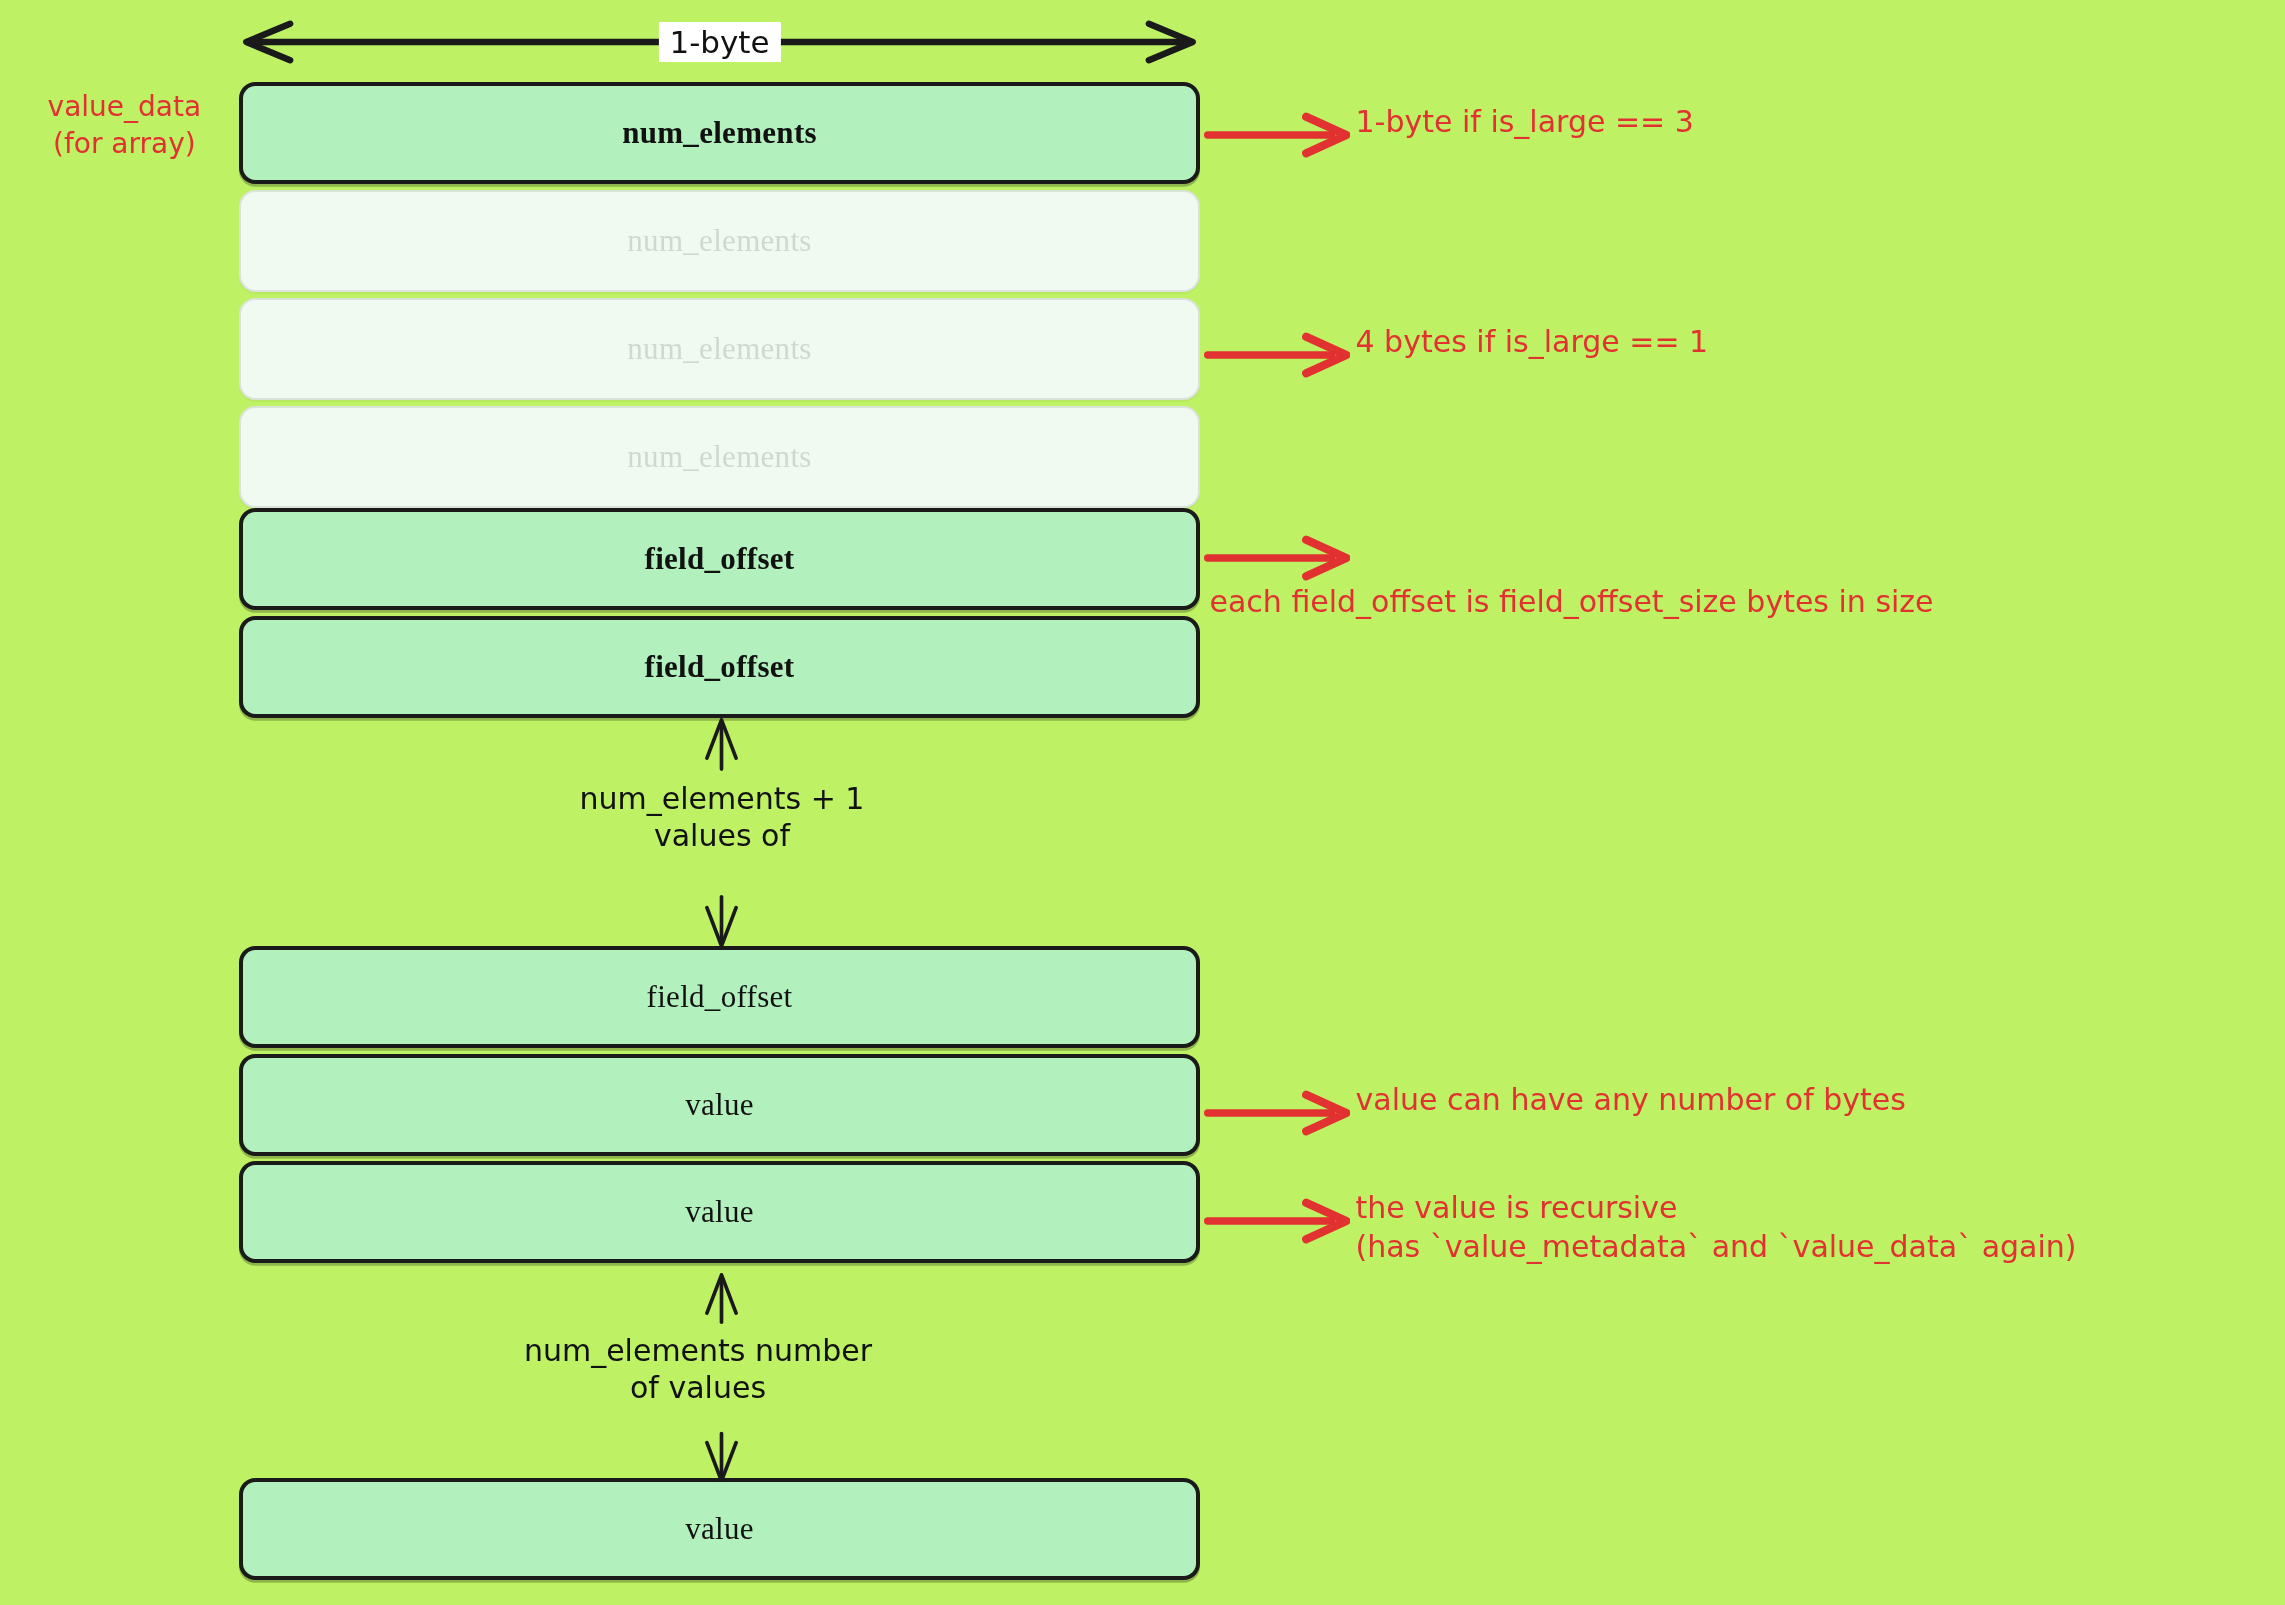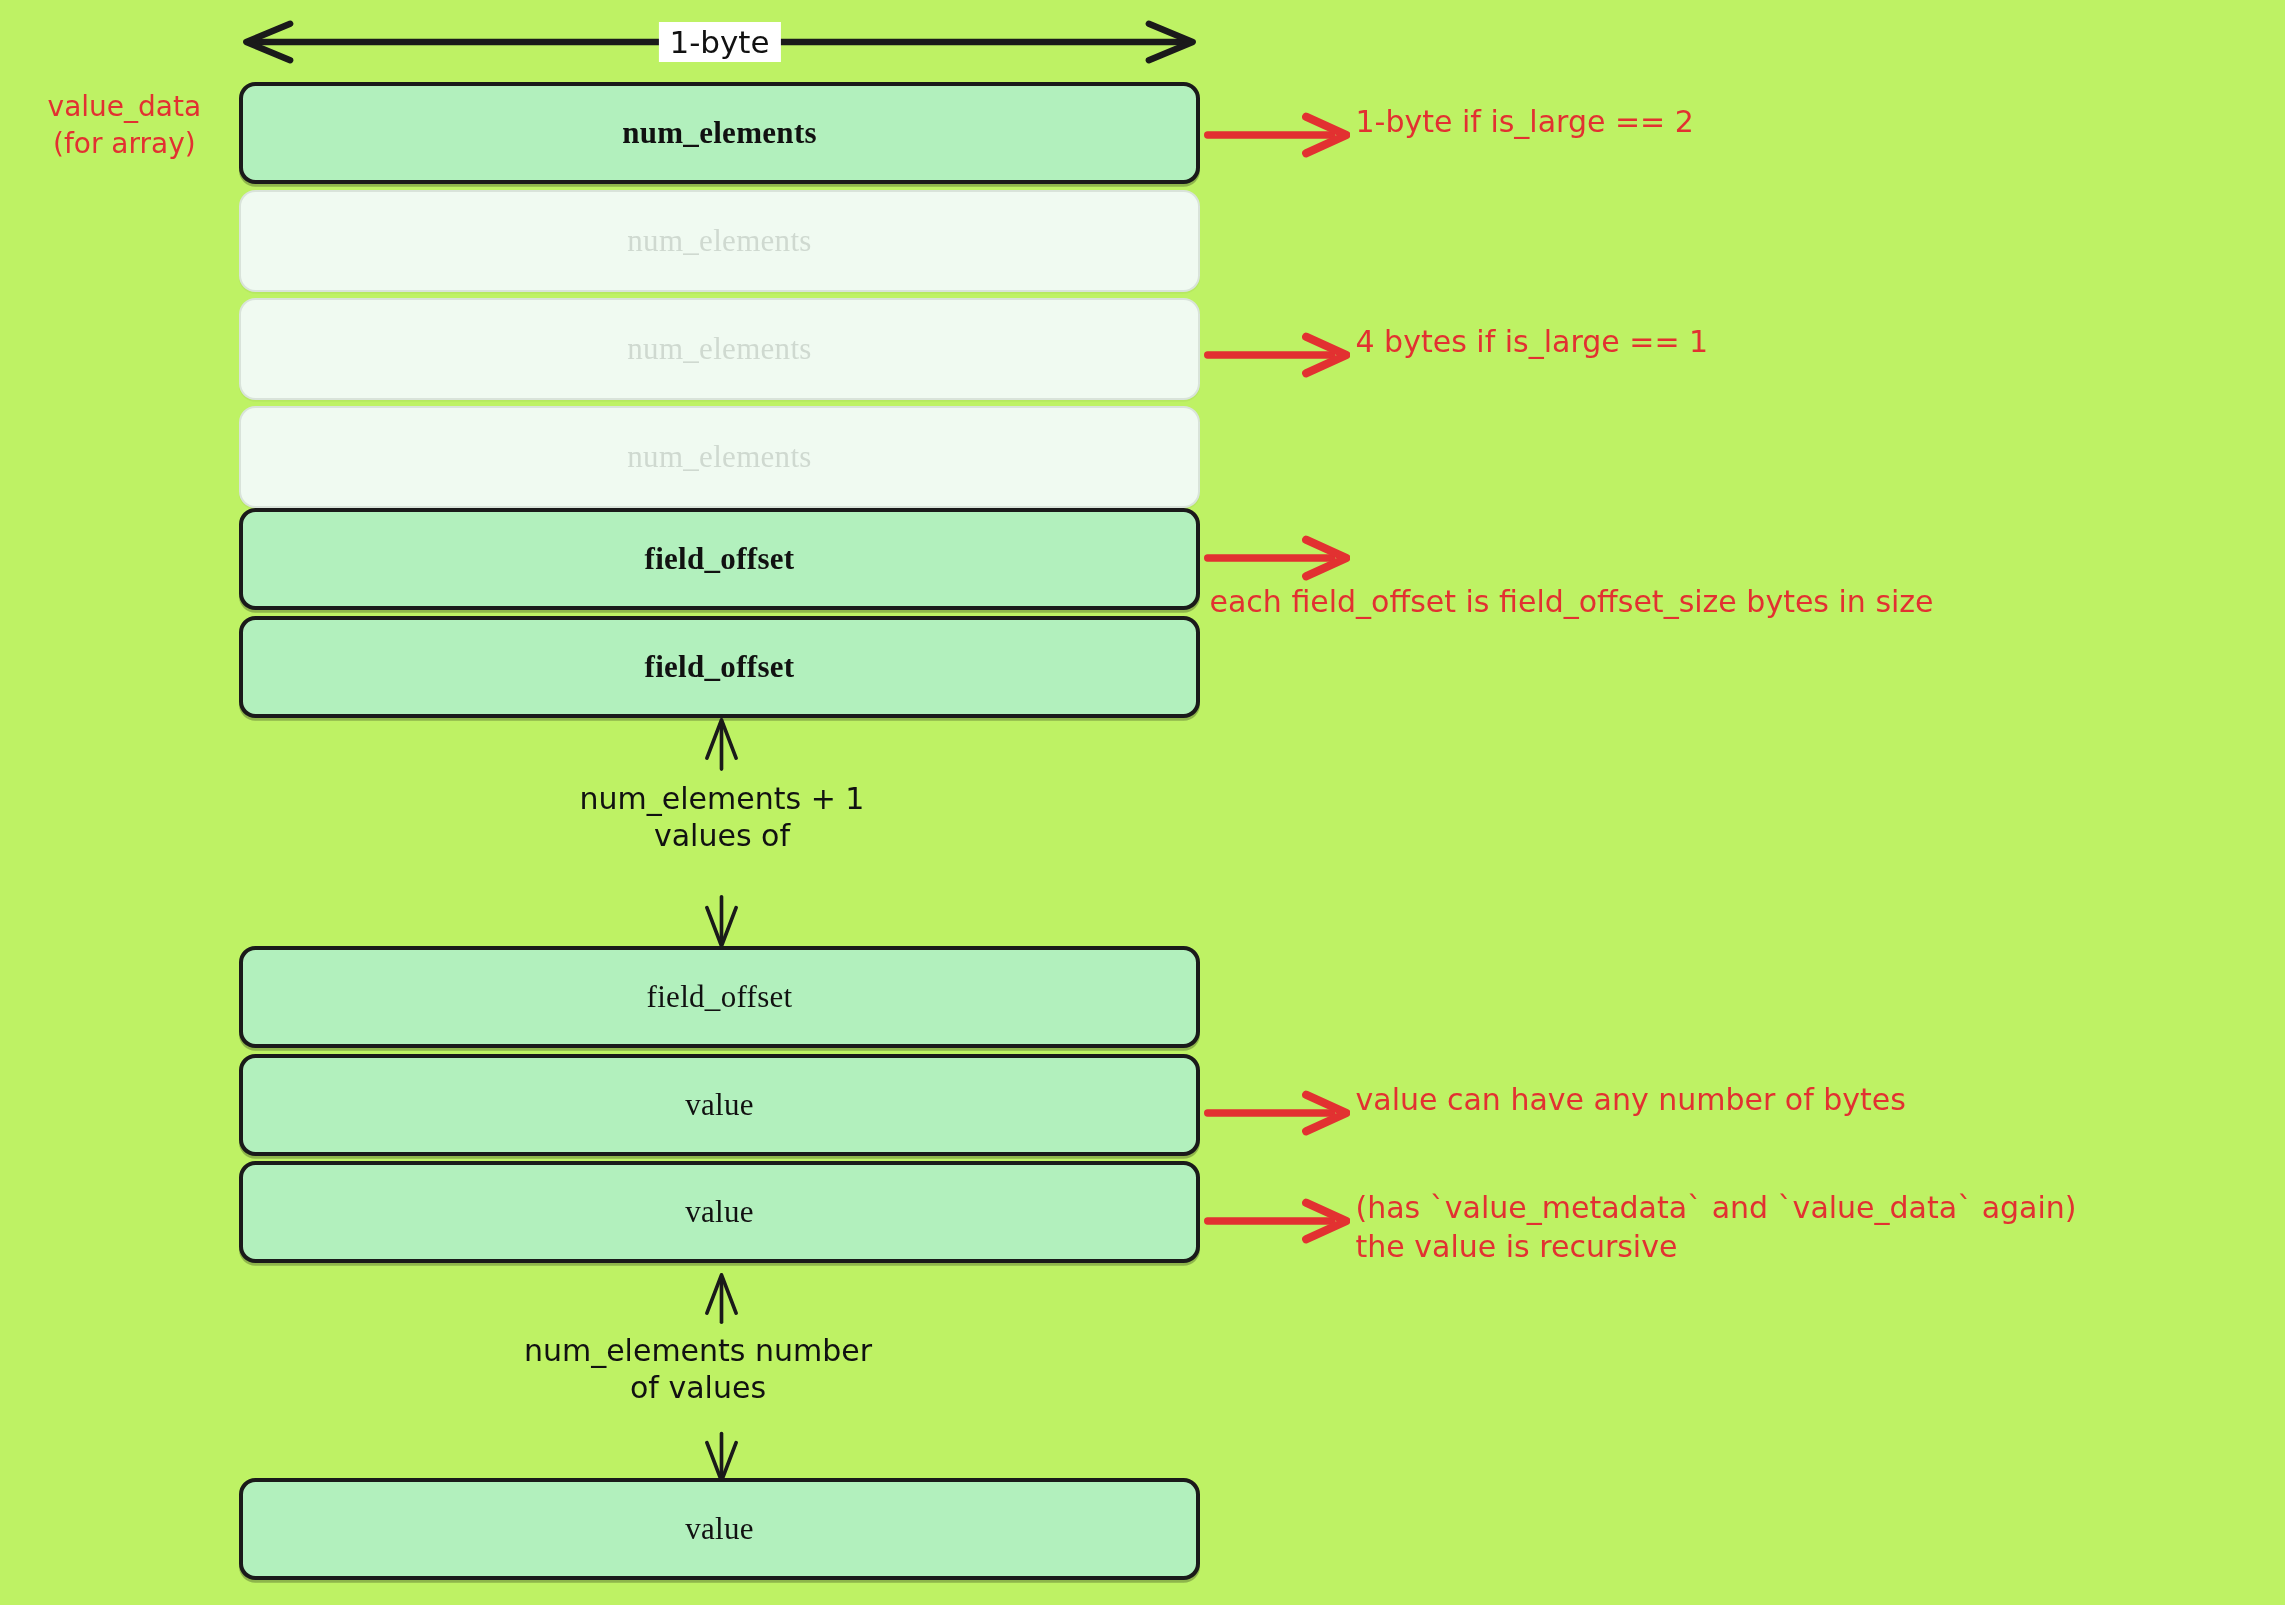--- a/index.html
+++ b/index.html
@@ -195,21 +195,21 @@
   </div>
 
   <div class="annot" style="left:1204px; top:111px;">
     <span class="arrow">
       <svg width="146" height="48" viewBox="0 0 160 52">
         <line x1="4" y1="26" x2="140" y2="26" stroke="#e23131" stroke-width="8" stroke-linecap="round"></line>
         <polyline points="112,6 156,26 112,46" fill="none" stroke="#e23131" stroke-width="9" stroke-linecap="round" stroke-linejoin="round"></polyline>
       </svg>
     </span>
     <span class="atext">
-      <div>1-byte if is_large == 2</div>
+      <div>1-byte if is_large == 3</div>
     </span>
   </div>
 
   <div class="annot" style="left:1204px; top:331px;">
     <span class="arrow">
       <svg width="146" height="48" viewBox="0 0 160 52">
         <line x1="4" y1="26" x2="140" y2="26" stroke="#e23131" stroke-width="8" stroke-linecap="round"></line>
         <polyline points="112,6 156,26 112,46" fill="none" stroke="#e23131" stroke-width="9" stroke-linecap="round" stroke-linejoin="round"></polyline>
       </svg>
     </span>
@@ -243,19 +243,19 @@
   </div>
 
   <div class="annot" style="left:1204px; top:1197px;">
     <span class="arrow">
       <svg width="146" height="48" viewBox="0 0 160 52">
         <line x1="4" y1="26" x2="140" y2="26" stroke="#e23131" stroke-width="8" stroke-linecap="round"></line>
         <polyline points="112,6 156,26 112,46" fill="none" stroke="#e23131" stroke-width="9" stroke-linecap="round" stroke-linejoin="round"></polyline>
       </svg>
     </span>
     <span class="atext">
+      <div>the value is recursive</div>
       <div>(has `value_metadata` and `value_data` again)</div>
-      <div>the value is recursive</div>
     </span>
   </div>
 
 </div>
 
 
 </body></html>

